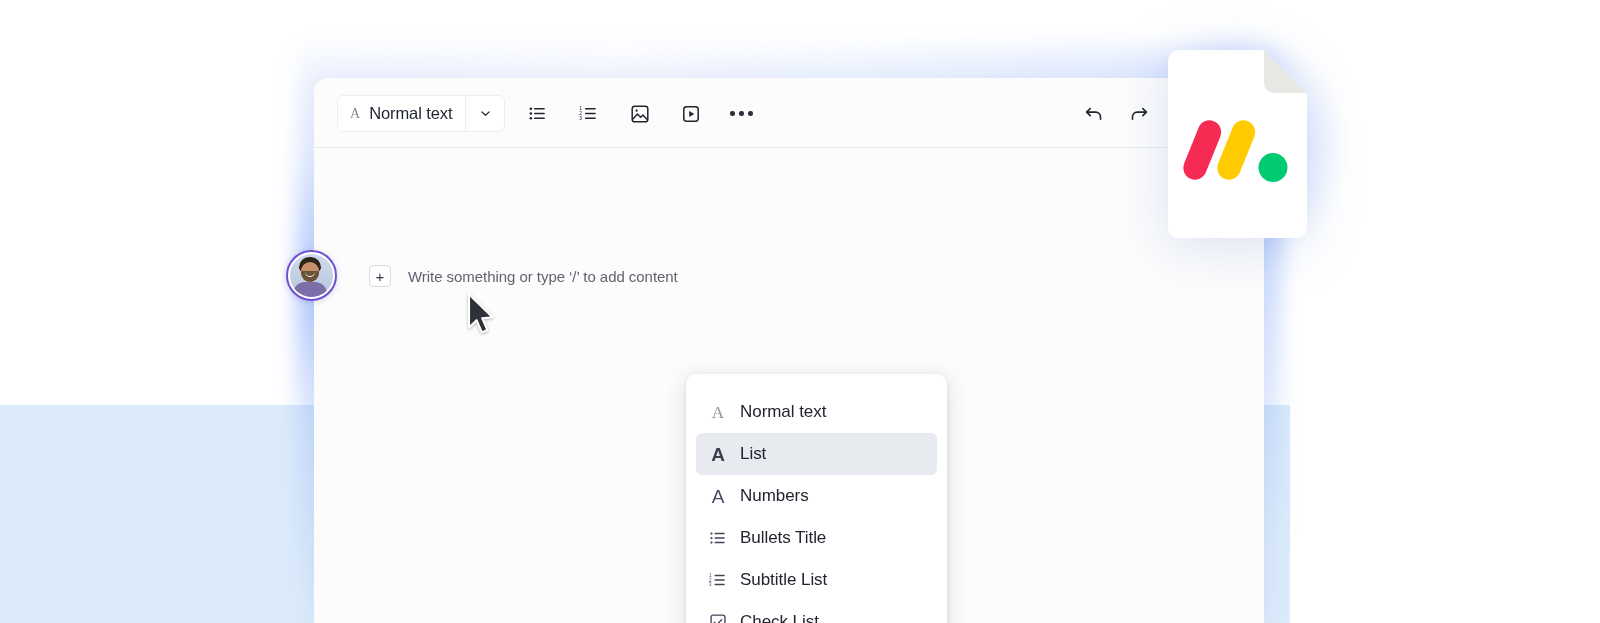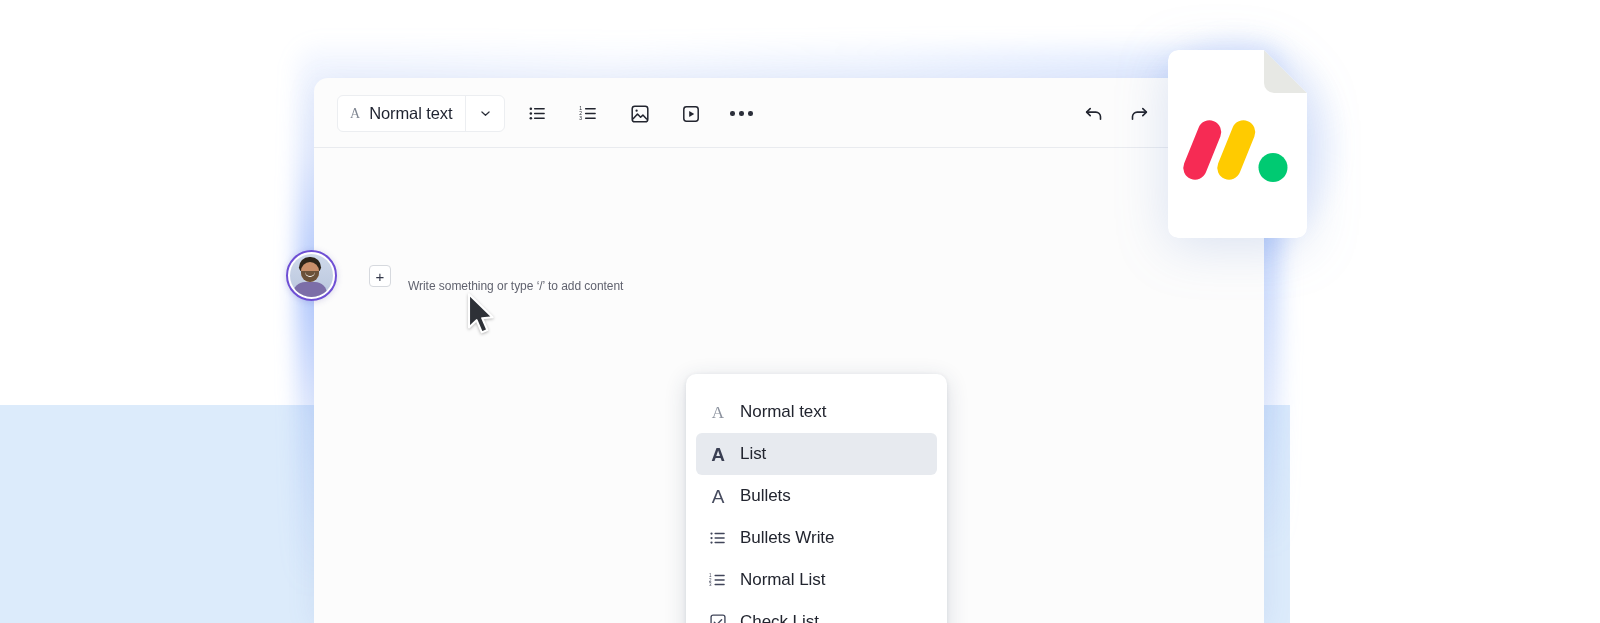--- a/index.html
+++ b/index.html
@@ -172,24 +172,24 @@
     left: 55px; top: 118px;
     width: 22px; height: 22px;
     border: 1px solid #d6d9de;
     border-radius: 4px;
     background: #ffffff;
     display: flex; align-items: center; justify-content: center;
     font-size: 15px; color: #33384a; line-height: 1;
   }
   .placeholder-text {
     position: absolute;
-    left: 94px; top: 128px;
+    left: 94px; top: 118px;
     height: 22px;
     display: flex; align-items: center;
-    font-size: 12px;
+    font-size: 15px;
     color: #61636f;
     letter-spacing: -0.05px;
     white-space: nowrap;
   }
 
   
   .slash-menu {
     position: absolute;
     left: 372px; top: 227px;
     width: 261px; height: 396px;
@@ -375,45 +375,45 @@
           <span class="mi-icon">
             <span class="a-title">A</span>
           </span>
           <span class="mi-label">List</span>
         </div>
 
         <div class="menu-item">
           <span class="mi-icon">
             <span class="a-subtitle">A</span>
           </span>
-          <span class="mi-label">Bullets</span>
+          <span class="mi-label">Numbers</span>
         </div>
 
         <div class="menu-item">
           <span class="mi-icon">
             <svg width="18" height="18" viewBox="0 0 20 20" fill="none">
               <circle cx="2.8" cy="5" r="1.25" fill="#41465a"></circle>
               <circle cx="2.8" cy="10" r="1.25" fill="#41465a"></circle>
               <circle cx="2.8" cy="15" r="1.25" fill="#41465a"></circle>
               <path d="M6.8 5h10M6.8 10h10M6.8 15h10" stroke="#41465a" stroke-width="1.5" stroke-linecap="round"></path>
             </svg>
           </span>
-          <span class="mi-label">Bullets Write</span>
+          <span class="mi-label">Bullets Title</span>
         </div>
 
         <div class="menu-item">
           <span class="mi-icon">
             <svg width="18" height="18" viewBox="0 0 20 20" fill="none">
               <text x="0" y="6.5" font-size="5" fill="#41465a" font-family="Liberation Sans, sans-serif">1</text>
               <text x="0" y="11.7" font-size="5" fill="#41465a" font-family="Liberation Sans, sans-serif">2</text>
               <text x="0" y="16.9" font-size="5" fill="#41465a" font-family="Liberation Sans, sans-serif">3</text>
               <path d="M6.8 5h10M6.8 10h10M6.8 15h10" stroke="#41465a" stroke-width="1.5" stroke-linecap="round"></path>
             </svg>
           </span>
-          <span class="mi-label">Normal List</span>
+          <span class="mi-label">Subtitle List</span>
         </div>
 
         <div class="menu-item">
           <span class="mi-icon">
             <svg width="18" height="18" viewBox="0 0 20 20" fill="none">
               <rect x="2.3" y="2.3" width="15.4" height="15.4" rx="2.4" stroke="#41465a" stroke-width="1.5"></rect>
               <path d="M5.9 10.2l2.7 2.8 5.4-5.6" stroke="#41465a" stroke-width="1.5" stroke-linecap="round" stroke-linejoin="round" fill="none"></path>
             </svg>
           </span>
           <span class="mi-label">Check List</span>

